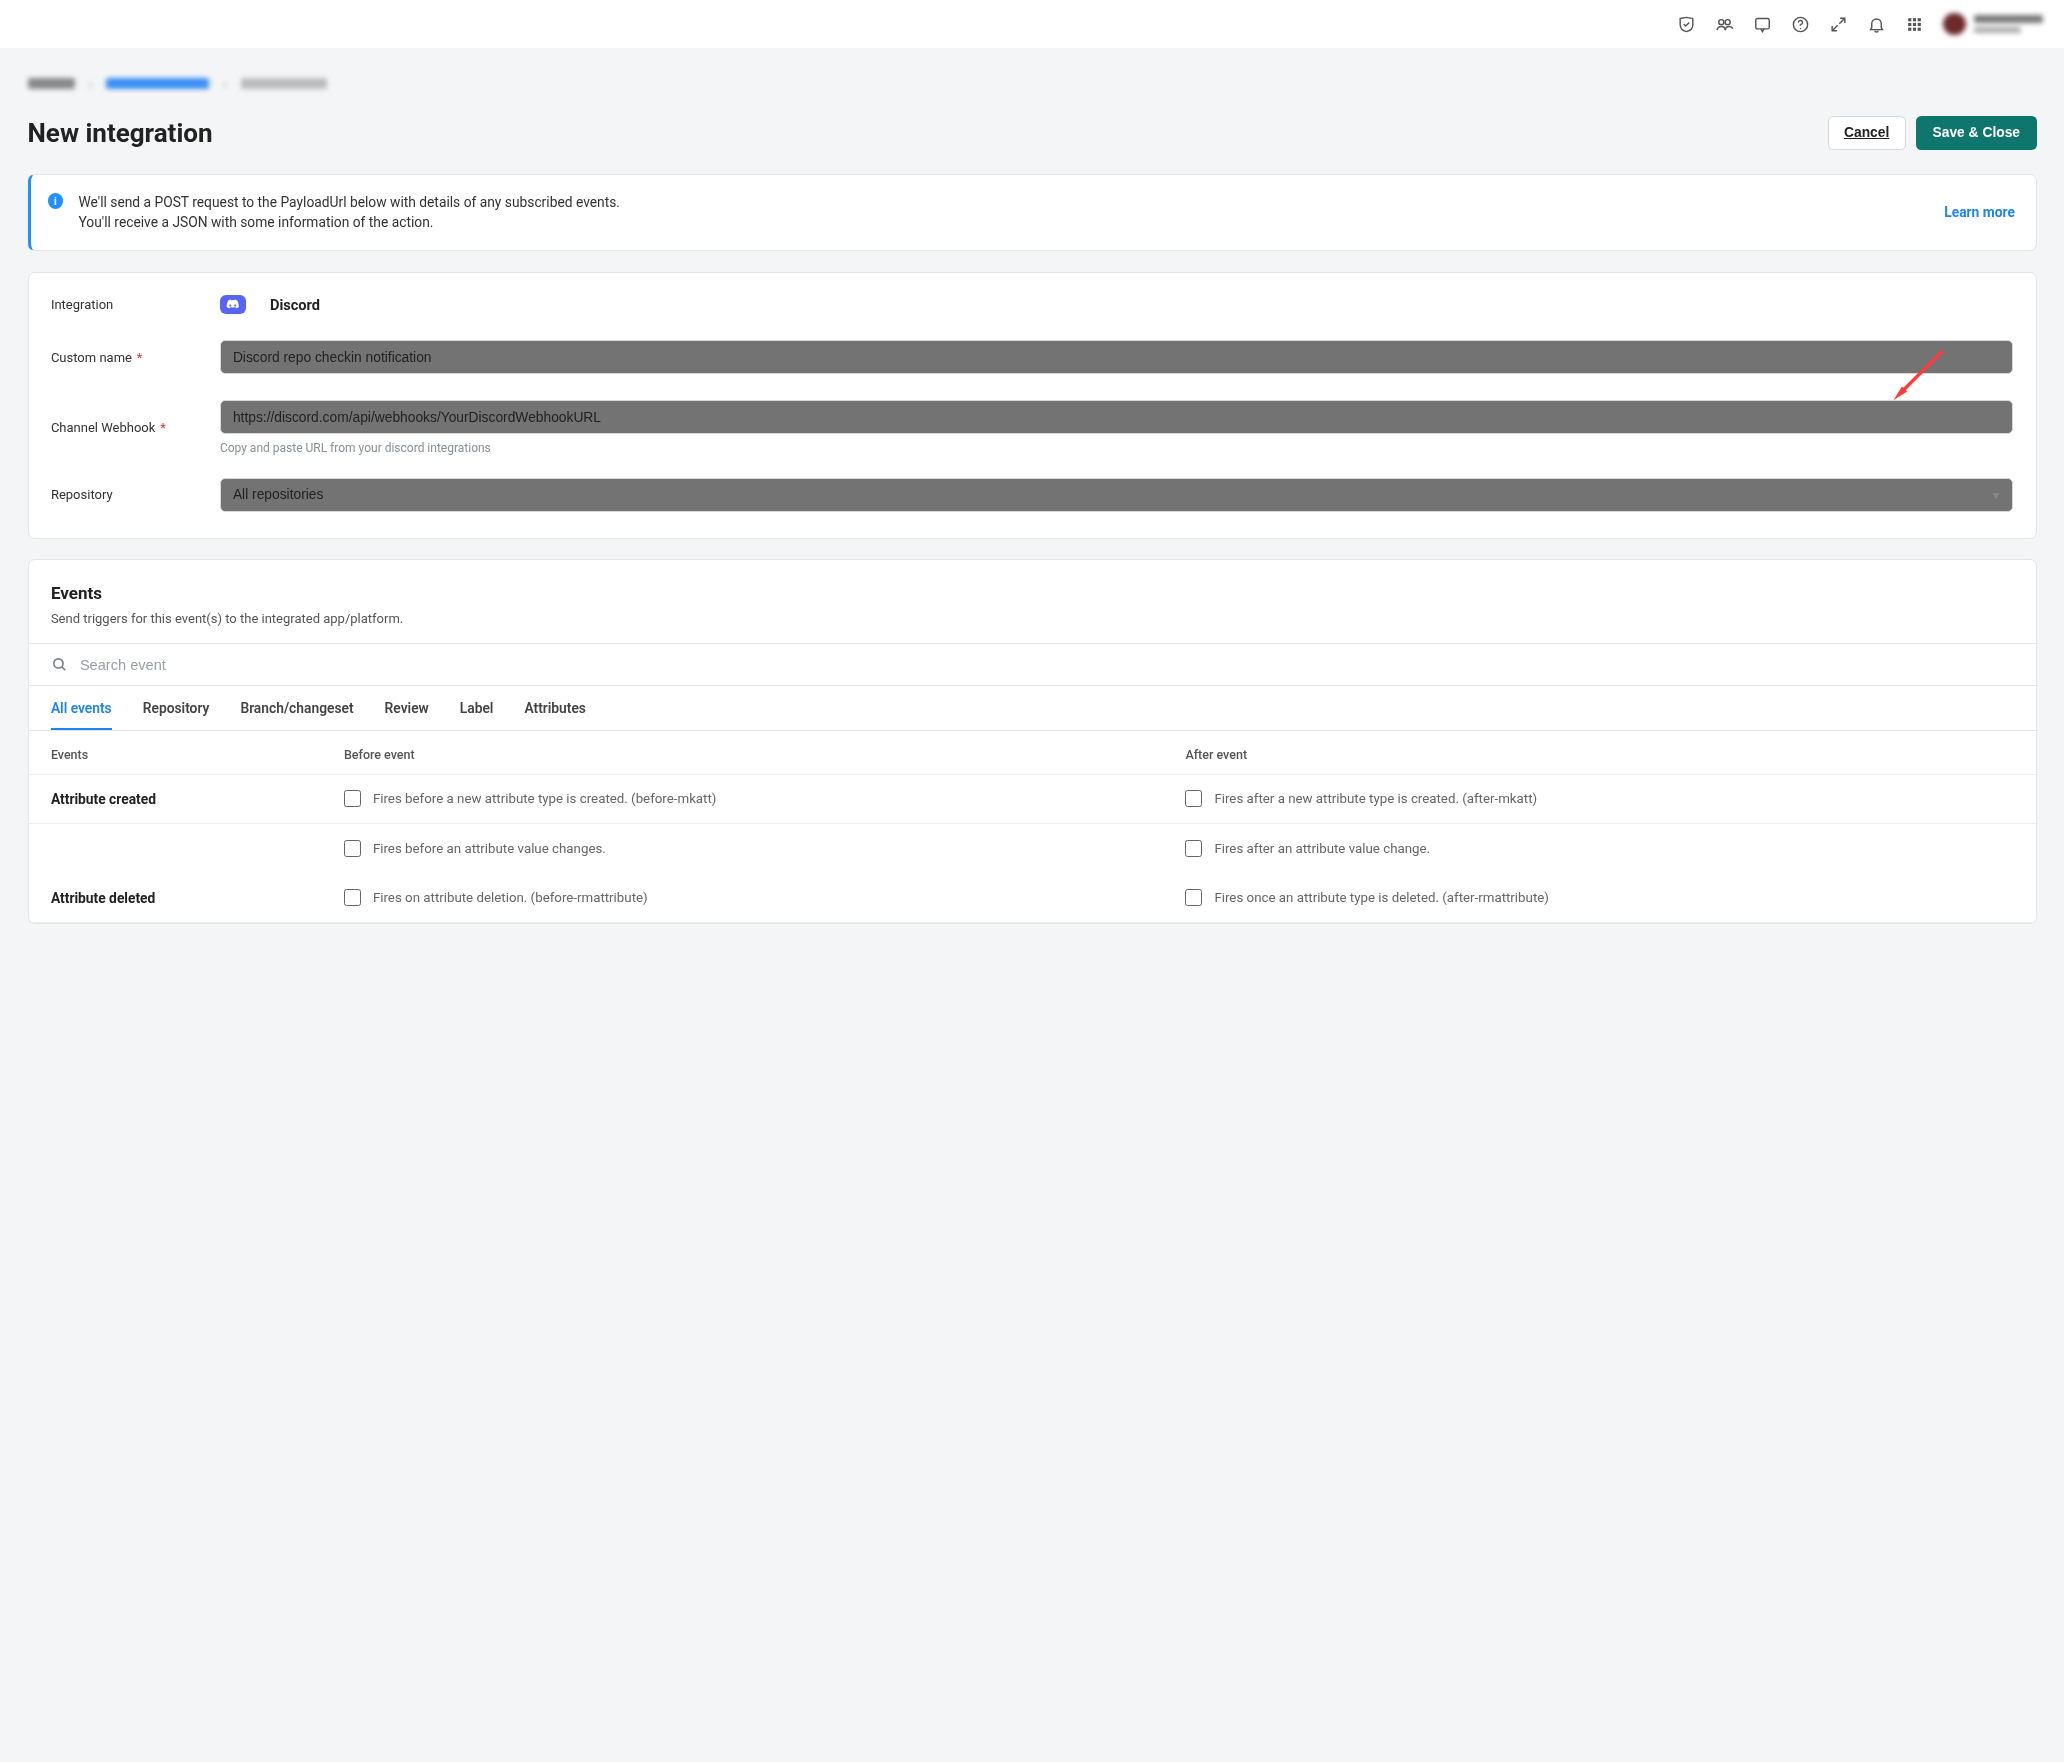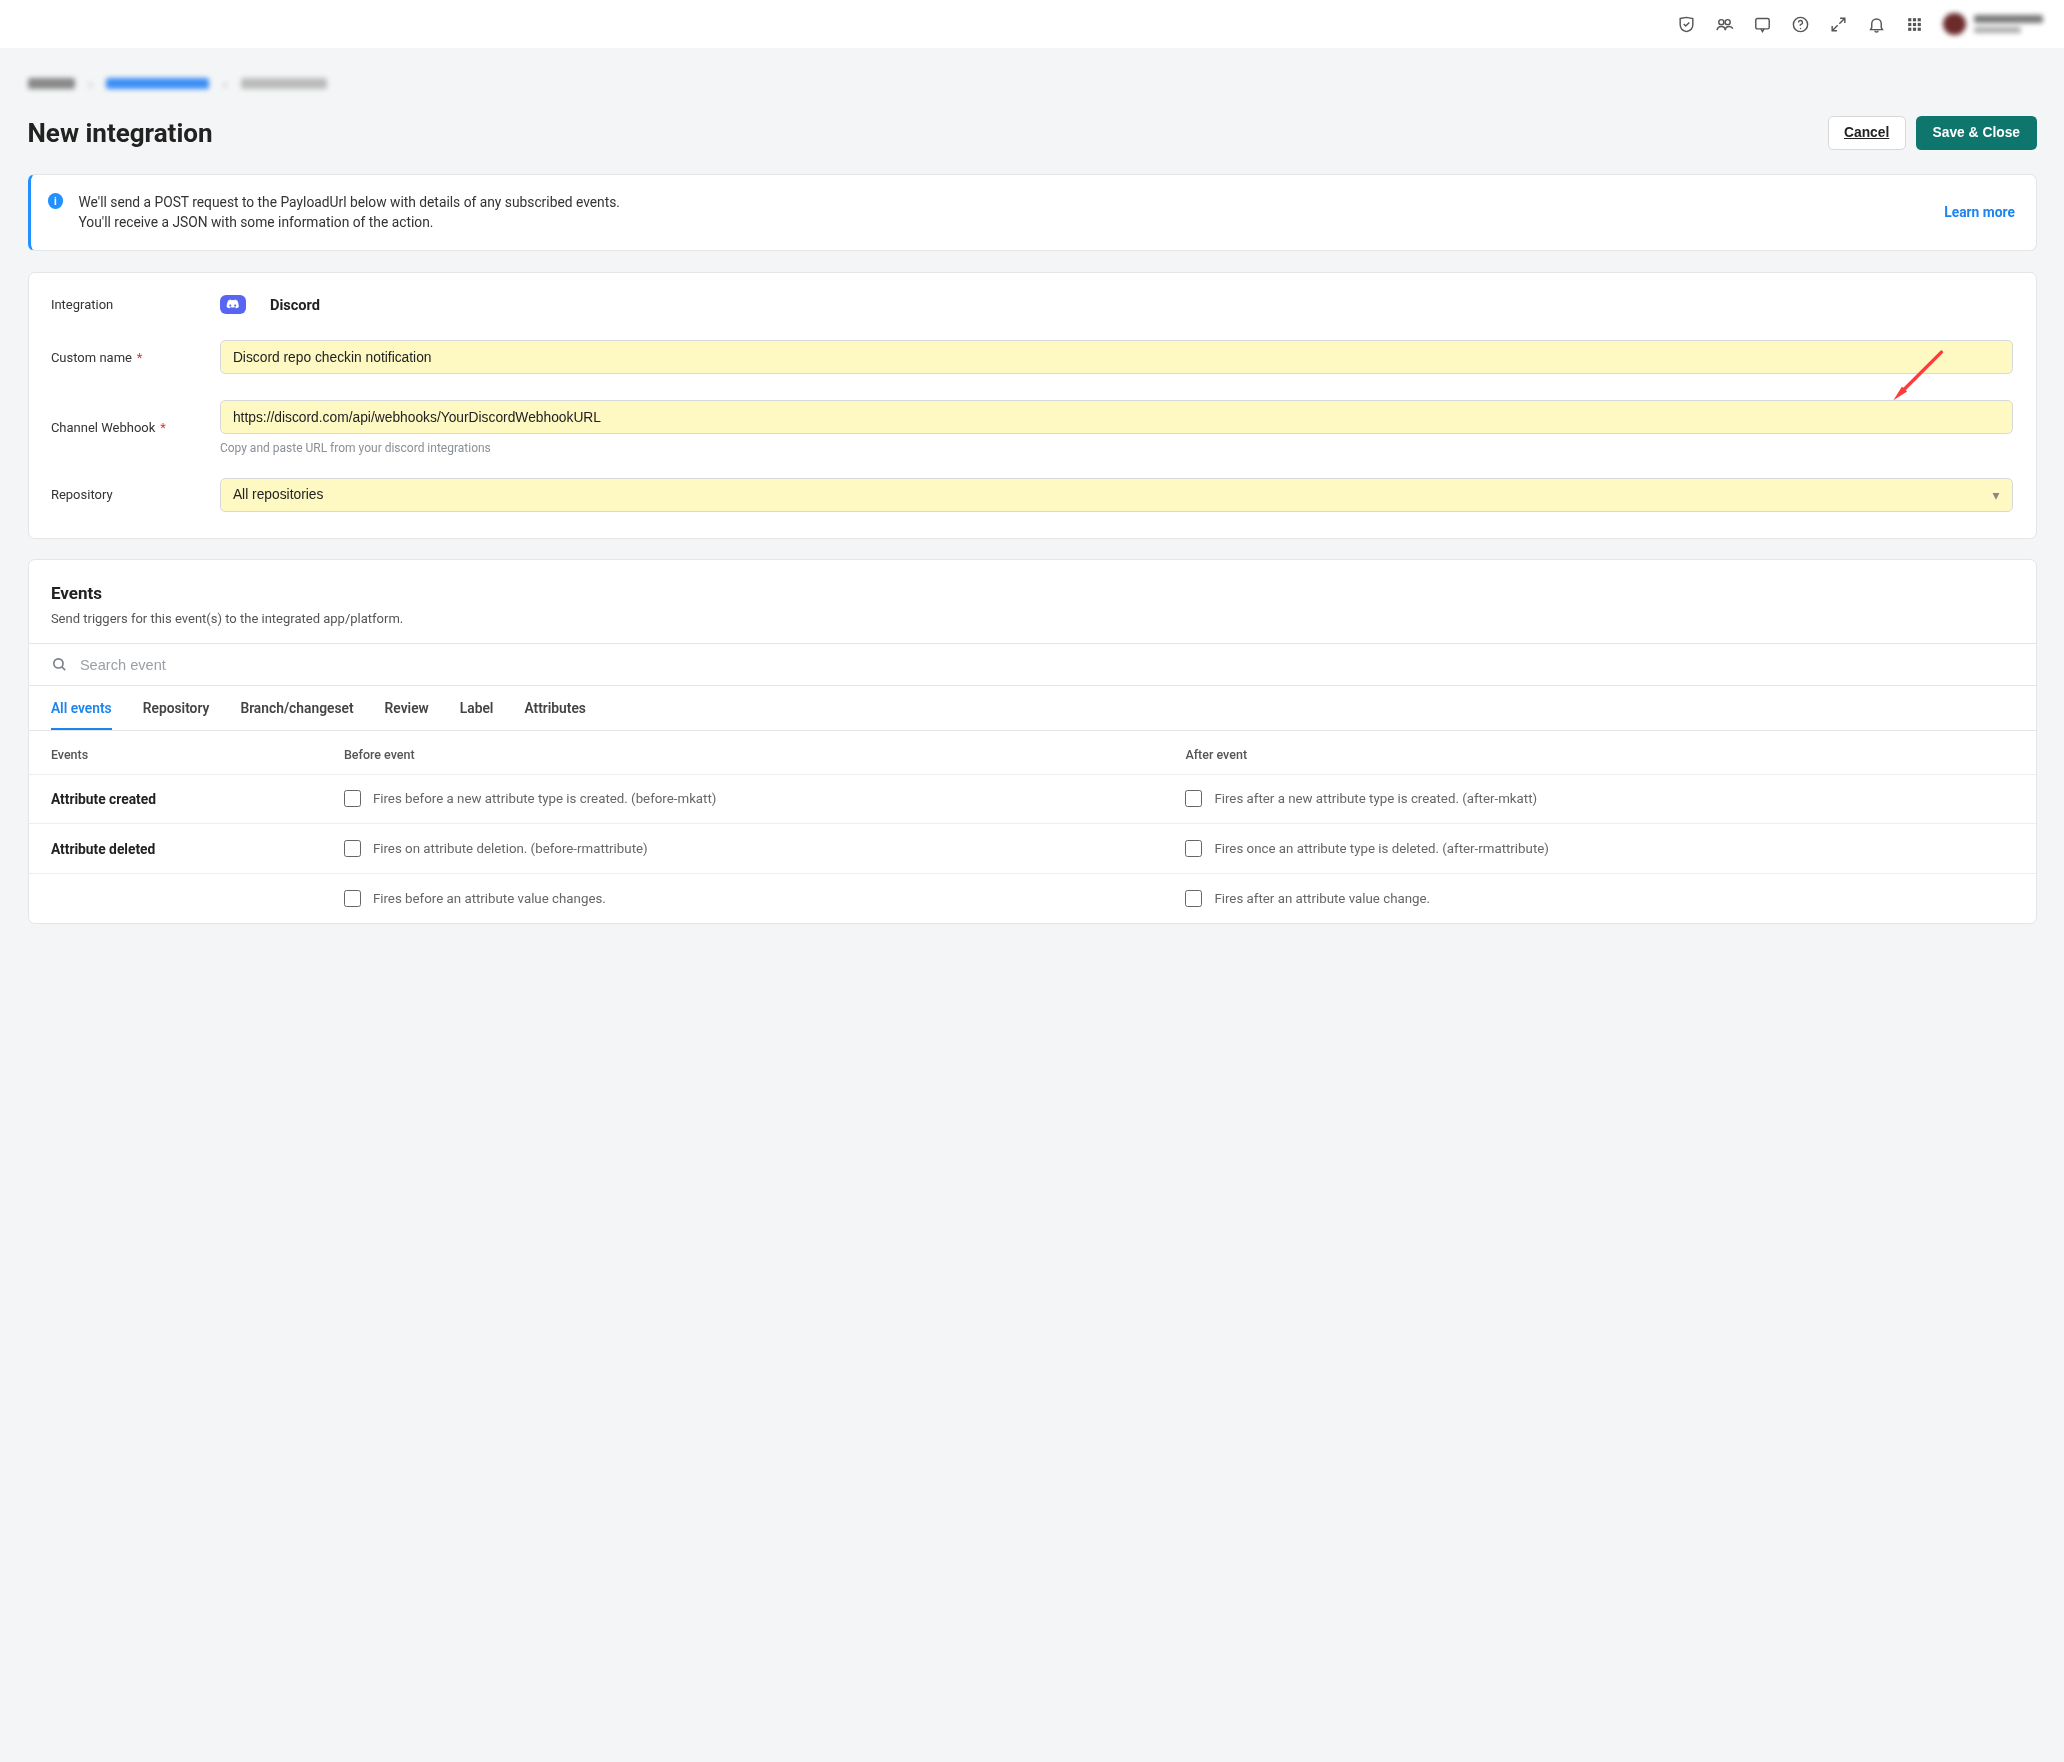--- a/index.html
+++ b/index.html
@@ -117,21 +117,21 @@
   .discord-logo svg { width:15.5px; height:12px; fill:#fff; }
   .discord-name { font-weight:700; font-size:14.6px; }
 
   .input {
     width:100%;
     border:0.9px solid #d6d9dc;
     border-radius:5.2px;
     padding: 8.6px 12px;
     font-size:13.8px;
     color:#222;
-    background:#fef9c3;
+    background:#737373;
   }
   .hint { color:#8a8f95; font-size:12px; margin-top:6.9px; display:block; }
 
   .select-wrap { position:relative; flex:1; }
   .select-wrap .caret {
     position:absolute; right:13.8px; top:50%; transform:translateY(-50%);
     color:#888; pointer-events:none;
   }
 
   .arrow-annot {
@@ -364,40 +364,40 @@
       <div class="col-before">
         <span class="checkbox"></span>
         <span class="evt-desc">Fires before a new attribute type is created. (before-mkatt)</span>
       </div>
       <div class="col-after">
         <span class="checkbox"></span>
         <span class="evt-desc">Fires after a new attribute type is created. (after-mkatt)</span>
       </div>
     </div>
 
+    <div class="evt-row" style="border-bottom:none;">
+      <div class="name"></div>
+      <div class="col-before">
+        <span class="checkbox"></span>
+        <span class="evt-desc">Fires before an attribute value changes.</span>
+      </div>
+      <div class="col-after">
+        <span class="checkbox"></span>
+        <span class="evt-desc">Fires after an attribute value change.</span>
+      </div>
+    </div>
+
     <div class="evt-row">
       <div class="name">Attribute deleted</div>
       <div class="col-before">
         <span class="checkbox"></span>
         <span class="evt-desc">Fires on attribute deletion. (before-rmattribute)</span>
       </div>
       <div class="col-after">
         <span class="checkbox"></span>
         <span class="evt-desc">Fires once an attribute type is deleted. (after-rmattribute)</span>
       </div>
     </div>
 
-    <div class="evt-row" style="border-bottom:none;">
-      <div class="name"></div>
-      <div class="col-before">
-        <span class="checkbox"></span>
-        <span class="evt-desc">Fires before an attribute value changes.</span>
-      </div>
-      <div class="col-after">
-        <span class="checkbox"></span>
-        <span class="evt-desc">Fires after an attribute value change.</span>
-      </div>
-    </div>
-
   </div>
 
 </div>
 
 
 </body></html>

